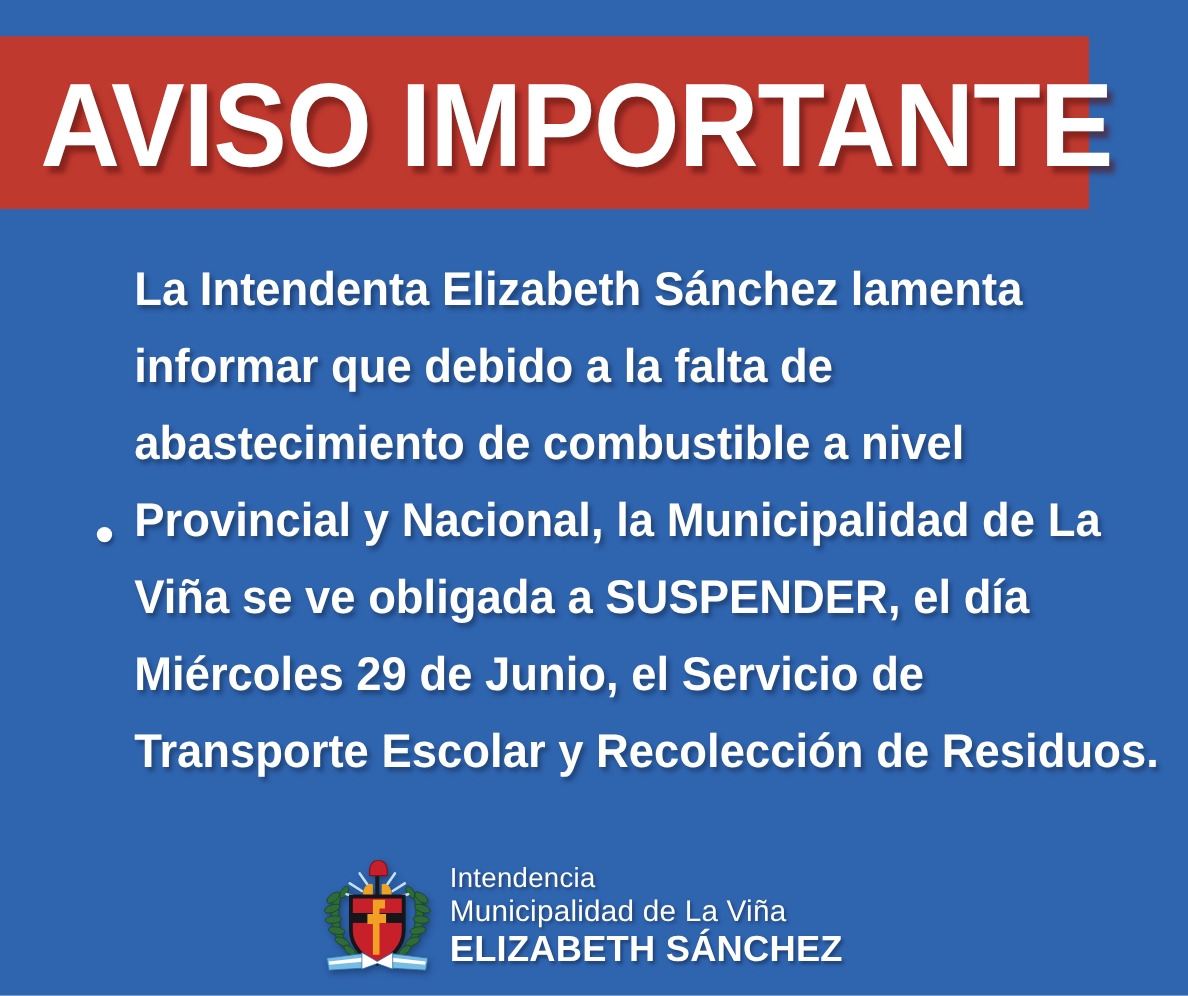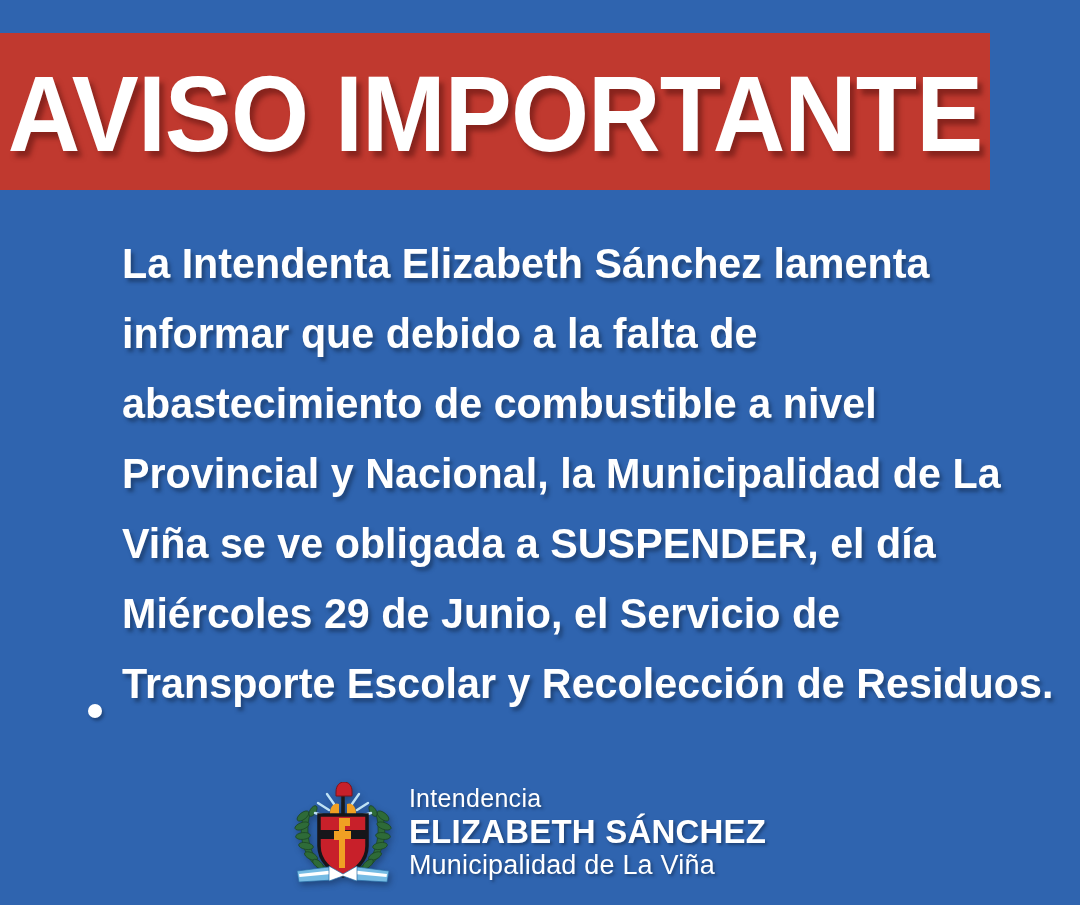--- a/index.html
+++ b/index.html
@@ -23,21 +23,21 @@
   
   #header-banner {
     position: absolute;
     left: 0;
     top: 33px;
     width: 990px;
     height: 157px;
     background: #C0392F;
     display: flex;
     align-items: center;
-    justify-content: center;
+    justify-content: flex-start;
   }
   #header-title {
     font-family: "Liberation Sans Narrow", "Liberation Sans", sans-serif;
     font-weight: bold;
     font-size: 108px;
     line-height: 1;
     color: #FFFFFF;
     letter-spacing: -1px;
     transform: scaleX(0.93);
     transform-origin: center center;
@@ -48,21 +48,21 @@
 
   
   #body-block {
     position: absolute;
     left: 88px;
     top: 228px;
     width: 940px;
   }
   #bullet-row {
     display: flex;
-    align-items: flex-end;
+    align-items: center;
   }
   #bullet-dot {
     flex: 0 0 auto;
     width: 14px;
     height: 14px;
     border-radius: 50%;
     background: #FFFFFF;
     margin-top: 26px;
     margin-right: 20px;
     box-shadow: 2px 3px 3px rgba(16,38,70,0.45);
@@ -205,19 +205,19 @@
         <path d="M8 89 L40 85 L44 98 L10 100 Z" fill="#76BCE4"></path>
         <path d="M100 89 L68 85 L64 98 L98 100 Z" fill="#76BCE4"></path>
         <path d="M10 92 L42 88.5 L43 92 L10.5 95 Z" fill="#FFFFFF" stroke="none"></path>
         <path d="M98 92 L66 88.5 L65 92 L97.5 95 Z" fill="#FFFFFF" stroke="none"></path>
         <path d="M40 84 L54 92 L68 84 L68 99 L54 94 L40 99 Z" fill="#FFFFFF"></path>
       </g>
     </svg>
 
     <div id="logo-text">
       <div id="logo-line-1">Intendencia</div>
+      <div id="logo-line-3">Municipalidad de La Viña</div>
       <div id="logo-line-2">ELIZABETH SÁNCHEZ</div>
-      <div id="logo-line-3">Municipalidad de La Viña</div>
     </div>
 
   </div>
 
 </div>
 
 </body></html>

